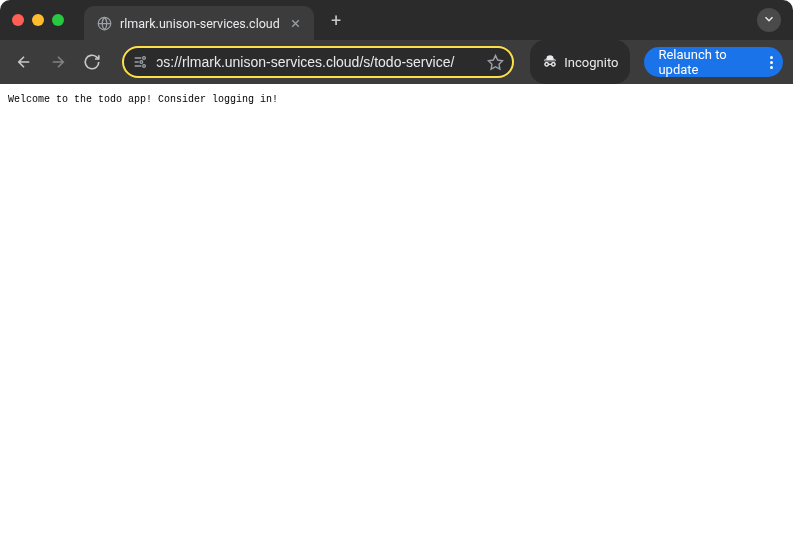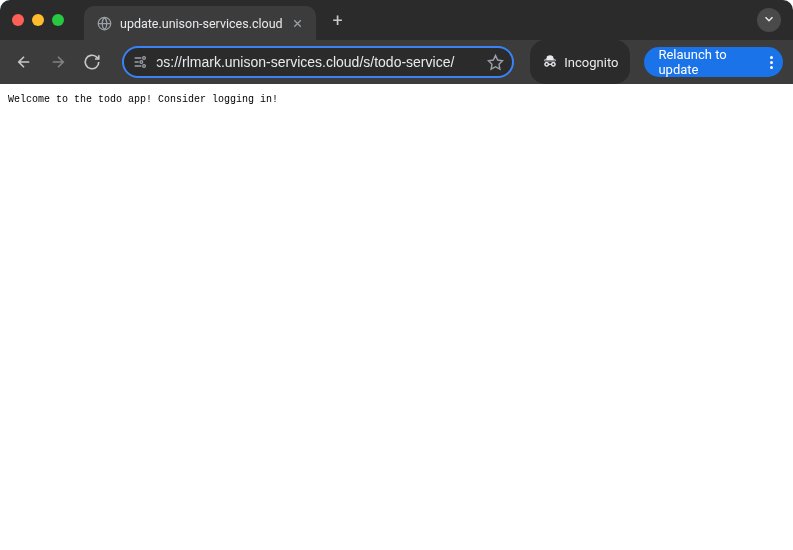--- a/index.html
+++ b/index.html
@@ -94,21 +94,21 @@
       cursor: pointer;
       border-radius: 50%;
     }
     .nav-btn svg { width: 18px; height: 18px; }
     
     .omnibox {
       flex: 0 0 auto;
       width: 392px;
       height: 32px;
       background: #2b2b2b;
-      border: 2px solid #3b82f6;
+      border: 2px solid #fde047;
       border-radius: 16px;
       display: flex;
       align-items: center;
       padding: 0 8px;
       gap: 8px;
       margin-left: 10px;
     }
     .omnibox-icon { color: #9aa0a6; display: flex; align-items: center; }
     .omnibox-url {
       flex: 1;
@@ -175,21 +175,21 @@
       <div class="tl green"></div>
     </div>
 
     <div class="tab">
       <span class="tab-favicon">
         <svg viewBox="0 0 24 24" width="15" height="15" fill="none" stroke="currentColor" stroke-width="2">
           <circle cx="12" cy="12" r="10"></circle>
           <path d="M2 12h20M12 2a15 15 0 0 1 0 20M12 2a15 15 0 0 0 0 20"></path>
         </svg>
       </span>
-      <span class="tab-title">update.unison-services.cloud</span>
+      <span class="tab-title">rlmark.unison-services.cloud</span>
       <span class="tab-close">
         <svg viewBox="0 0 24 24" width="13" height="13" stroke="currentColor" stroke-width="2.5" fill="none">
           <path d="M18 6 6 18M6 6l12 12"></path>
         </svg>
       </span>
     </div>
 
     <div class="new-tab-btn">
       <span>+</span>
     </div>

